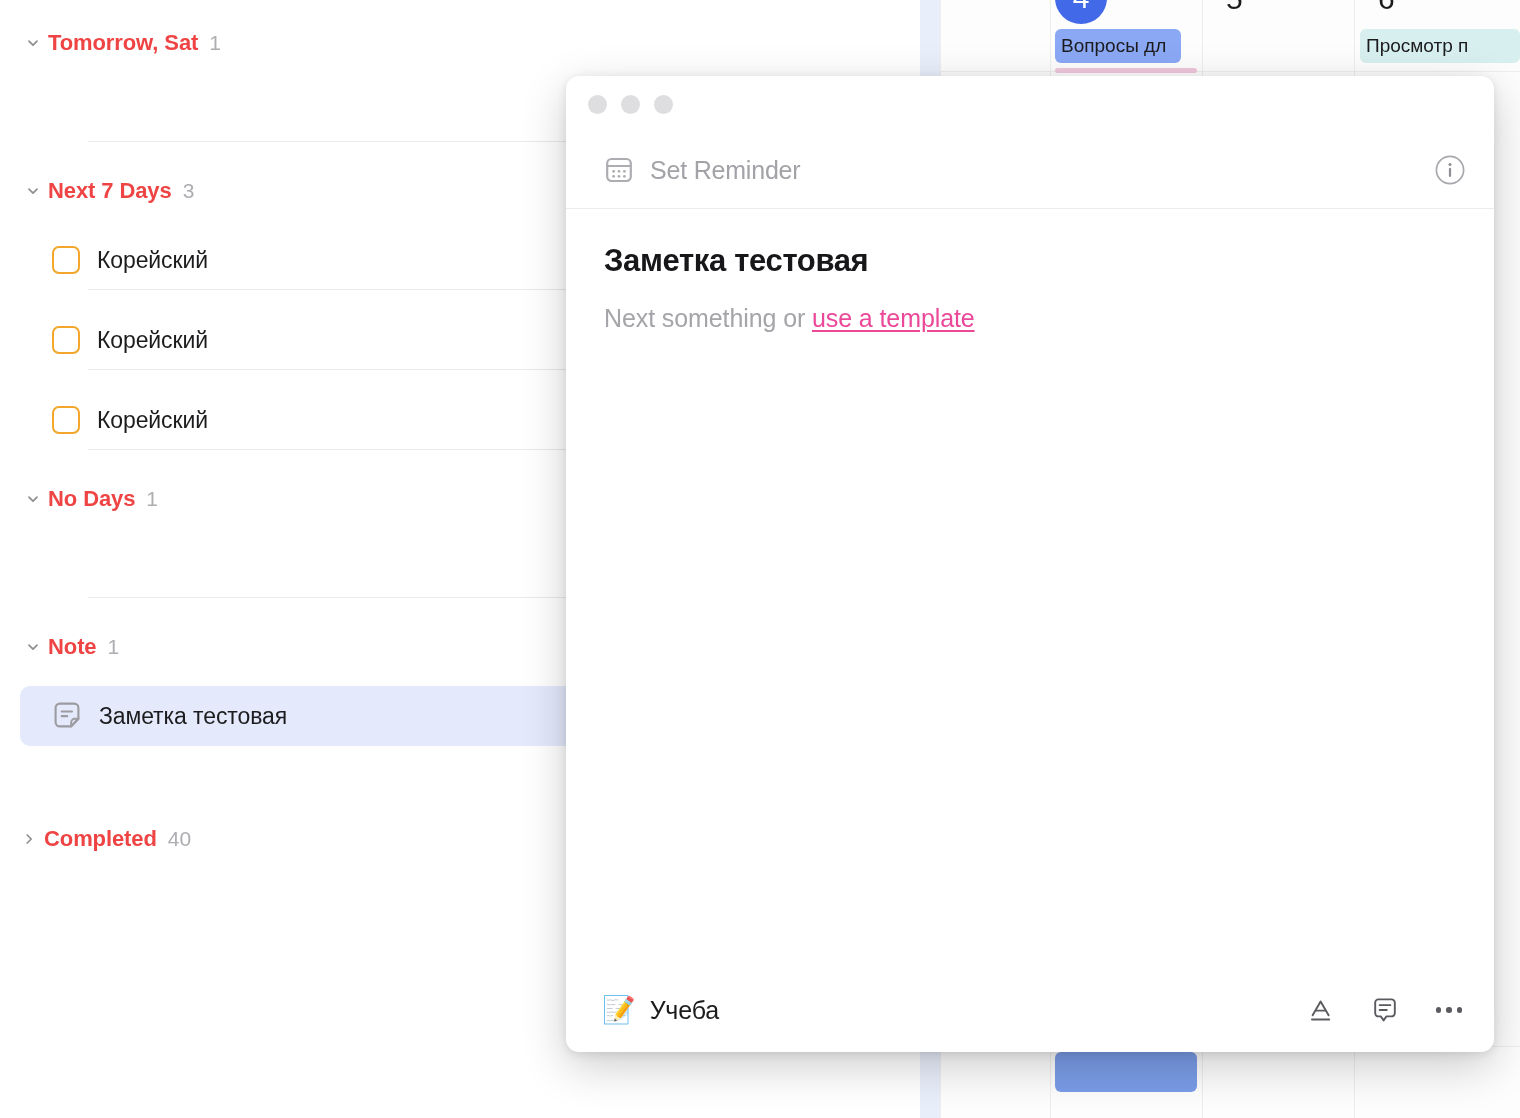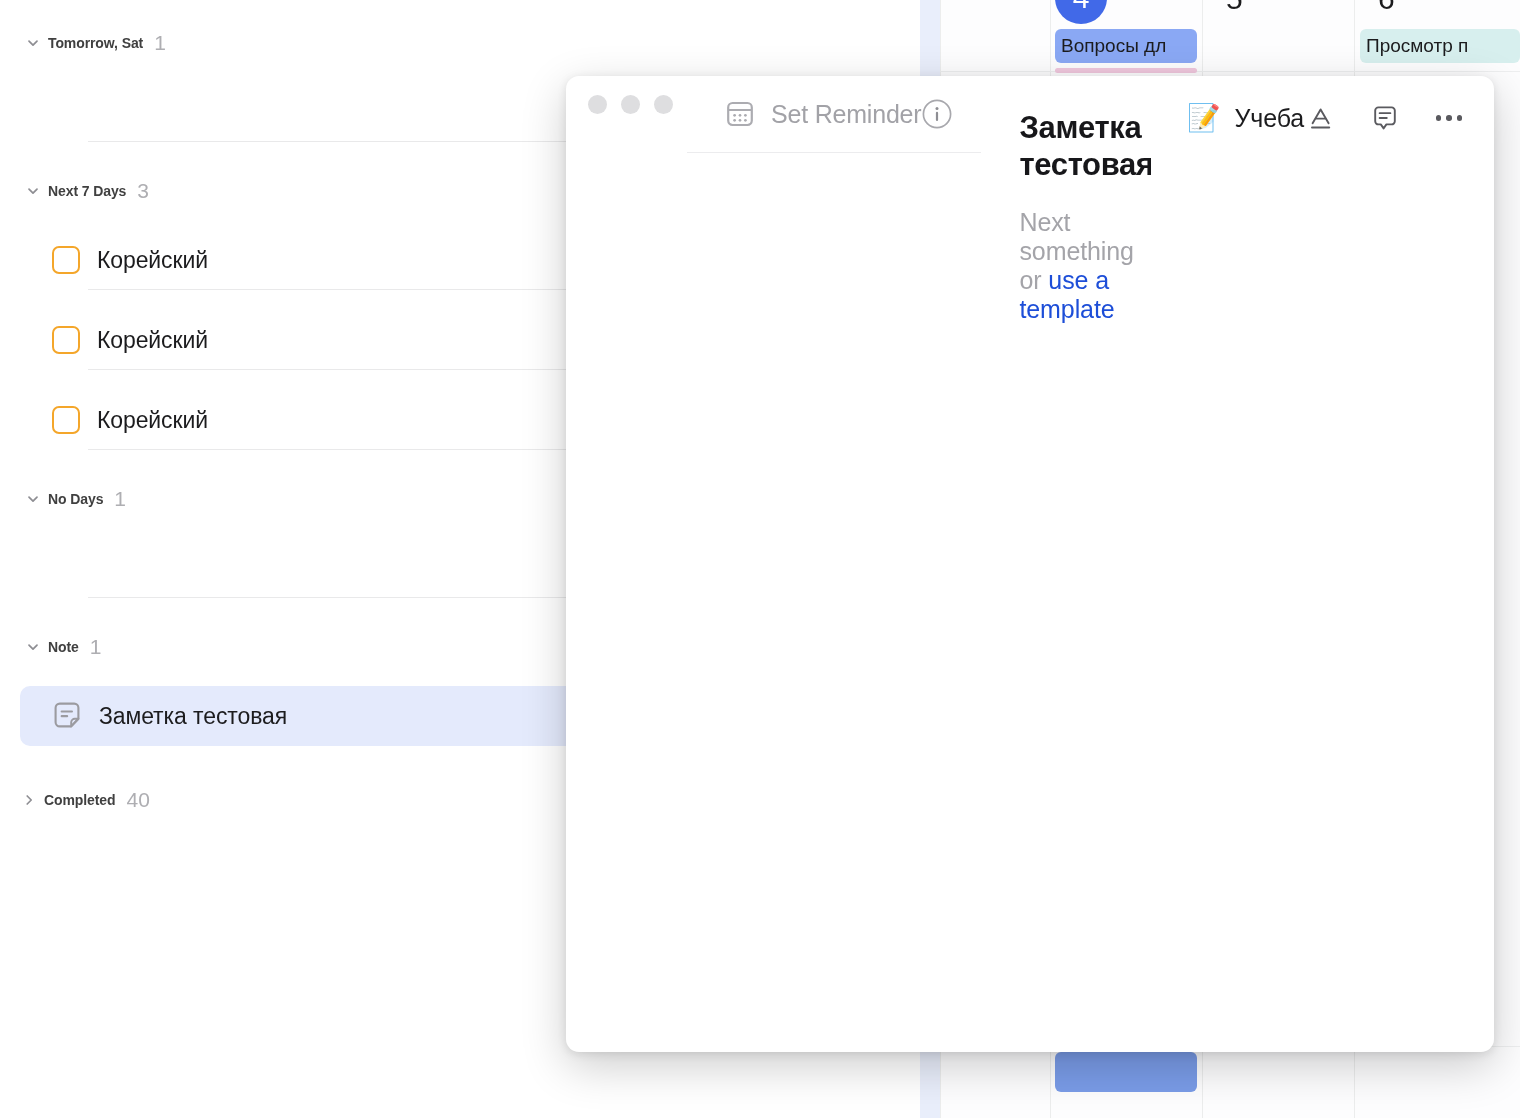--- a/index.html
+++ b/index.html
@@ -114,23 +114,23 @@
     width: 18px;
     height: 18px;
     display: inline-flex;
     align-items: center;
     justify-content: center;
     margin-right: 6px;
     flex: 0 0 auto;
   }
   .chev svg { display: block; }
   .group-title {
-    font-size: 14px;
+    font-size: 22px;
     font-weight: 700;
-    color: #404040;
+    color: #ef4444;
     letter-spacing: -0.1px;
   }
   .group-count {
     font-size: 21px;
     font-weight: 400;
     color: #aeaeb2;
     margin-left: 11px;
   }
 
   .task-row {
@@ -188,20 +188,21 @@
     position: absolute;
     left: 566px;
     top: 76px;
     width: 928px;
     height: 976px;
     background: #ffffff;
     border-radius: 13px;
     box-shadow: 0 14px 46px rgba(0,0,0,0.20), 0 2px 10px rgba(0,0,0,0.10);
     overflow: hidden;
     display: flex;
+    flex-direction: column;
   }
   .titlebar {
     height: 56px;
     display: flex;
     align-items: center;
     padding-left: 22px;
     flex: 0 0 auto;
   }
   .tl-dot {
     width: 19px; height: 19px;
@@ -244,21 +245,22 @@
     letter-spacing: -0.35px;
     line-height: 1.2;
   }
   .note-placeholder {
     margin-top: 25px;
     font-size: 25px;
     color: #a4a4a9;
     letter-spacing: -0.1px;
   }
   .note-placeholder .tmpl {
-    color: #1d4ed8;
+    color: #ec4899;
+    text-decoration: underline;
     text-underline-offset: 3px;
     cursor: pointer;
   }
 
   .note-footer {
     height: 84px;
     display: flex;
     align-items: center;
     padding: 0 28px 0 36px;
     flex: 0 0 auto;
@@ -300,21 +302,21 @@
     <div class="cal-col c3"></div>
     <div class="cal-col c4"></div>
 
     <div class="cal-hline" style="top:71px;"></div>
     <div class="cal-hline" style="top:1046px;"></div>
 
     <div class="cal-daynum today" style="left:155px; top:-28px;">4</div>
     <div class="cal-daynum" style="left:326px; top:-16px;">5</div>
     <div class="cal-daynum" style="left:478px; top:-16px;">6</div>
 
-    <div class="cal-chip blue" style="left:155px; top:29px; width:142px;">Вопросы дл</div>
+    <div class="cal-chip blue" style="left:155px; top:29px; width:126px;">Вопросы дл</div>
     <div class="cal-chip teal" style="left:460px; top:29px; width:160px;">Просмотр п</div>
     <div class="cal-chip pinkline" style="left:155px; top:68px; width:142px;"></div>
     <div class="cal-chip blue-bottom" style="left:155px; top:1052px; width:142px; height:40px;"></div>
   </div>
 
   <div class="tasklist">
 
     <div class="group-header" style="top:28px;">
       <span class="chev">
         <svg width="14" height="14" viewBox="0 0 14 14">
@@ -391,21 +393,21 @@
             <path d="M3.6 6.8 a4.2 4.2 0 0 1 4.2-4.2 h14.4 a4.2 4.2 0 0 1 4.2 4.2 v11.0 l-7.2 7.6 h-11.4 a4.2 4.2 0 0 1 -4.2-4.2 z" fill="none" stroke="#9b9ba0" stroke-width="2.1" stroke-linejoin="round"></path>
             <path d="M26.4 17.8 l-7.2 7.6 v-4.0 a3.6 3.6 0 0 1 3.6-3.6 z" fill="none" stroke="#9b9ba0" stroke-width="2.0" stroke-linejoin="round"></path>
             <rect x="8.6" y="9.4" width="12.4" height="2.1" rx="1.05" fill="#9b9ba0"></rect>
             <rect x="8.6" y="14.1" width="7.6" height="2.1" rx="1.05" fill="#9b9ba0"></rect>
           </svg>
         </span>
         <span class="task-label">Заметка тестовая</span>
       </div>
     </div>
 
-    <div class="group-header" style="top:785px;padding-left:20px;">
+    <div class="group-header" style="top:824px;padding-left:20px;">
       <span class="chev">
         <svg width="14" height="14" viewBox="0 0 14 14">
             <path d="M5.2 3 L9.2 7 L5.2 11" fill="none" stroke="#8e8e93" stroke-width="1.7" stroke-linecap="round" stroke-linejoin="round"></path>
           </svg>
       </span>
       <span class="group-title">Completed</span>
       <span class="group-count">40</span>
     </div>
 
   </div>

